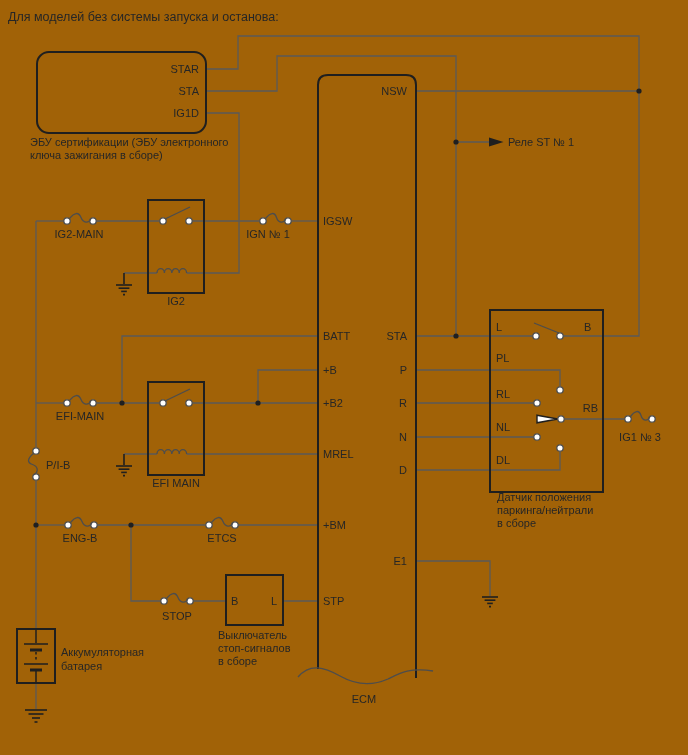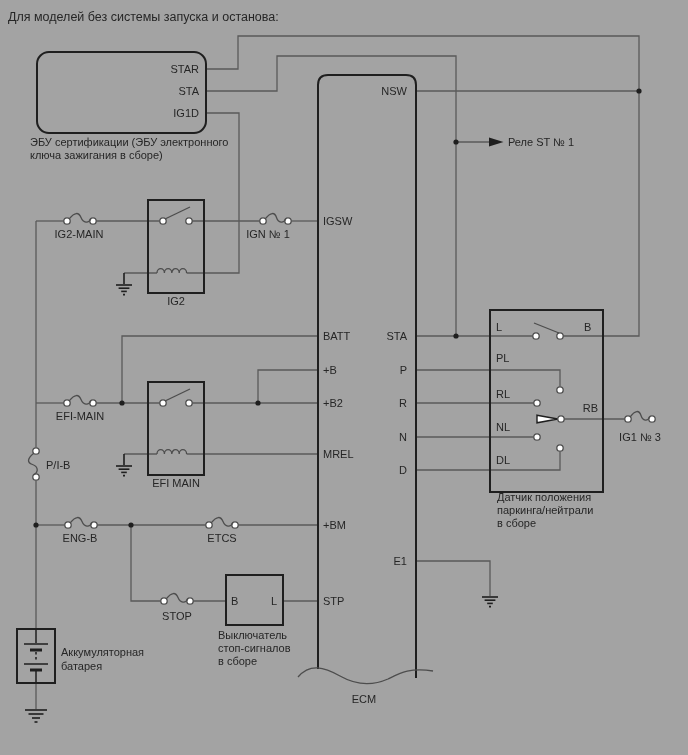--- a/index.html
+++ b/index.html
@@ -1,16 +1,16 @@
 <!DOCTYPE html>
 <html><head>
 <meta charset="utf-8">
 <style>
   html,body{margin:0;padding:0;background:#ffffff;}
-  .canvas{position:relative;width:688px;height:755px;background:#a3a3a3;overflow:hidden;
+  .canvas{position:relative;width:688px;height:755px;background:#a16207;overflow:hidden;
           font-family:"Liberation Sans", sans-serif;}
   svg text{font-family:"Liberation Sans", sans-serif;fill:#262626;font-size:11px;}
   svg text.title{font-size:12.5px;}
   .wire{stroke:#5a5a5a;stroke-width:1.3;fill:none;}
   .compbox{stroke:#1f1f1f;stroke-width:2;fill:none;}
   .sym{stroke:#4d4d4d;stroke-width:1.3;fill:none;}
   .contact{stroke:#4d4d4d;stroke-width:1.3;fill:#ffffff;}
   .dot{fill:#1f1f1f;stroke:none;}
   .plate{stroke:#1f1f1f;stroke-width:1.5;fill:none;}
   .plate-thick{stroke:#1f1f1f;stroke-width:3;fill:none;}

